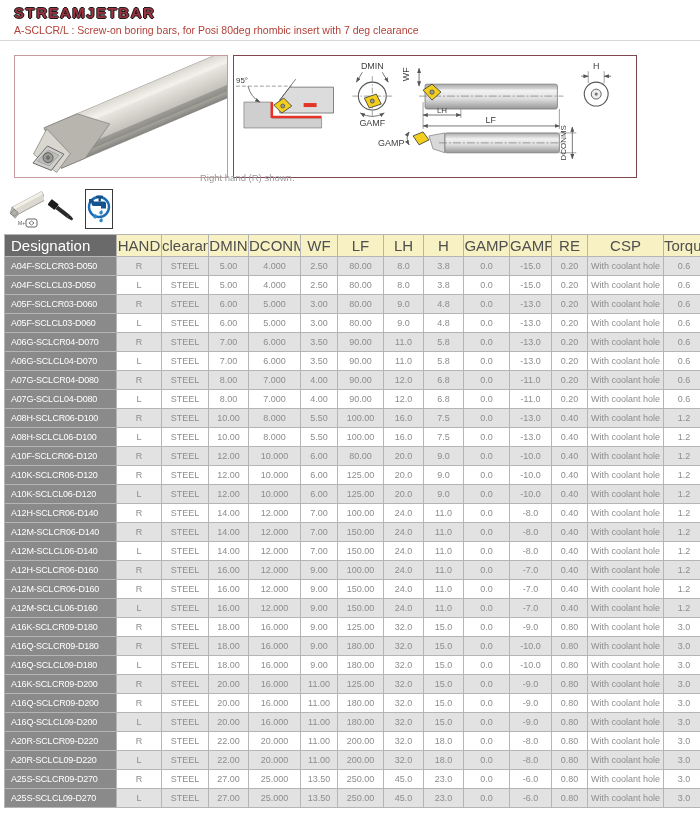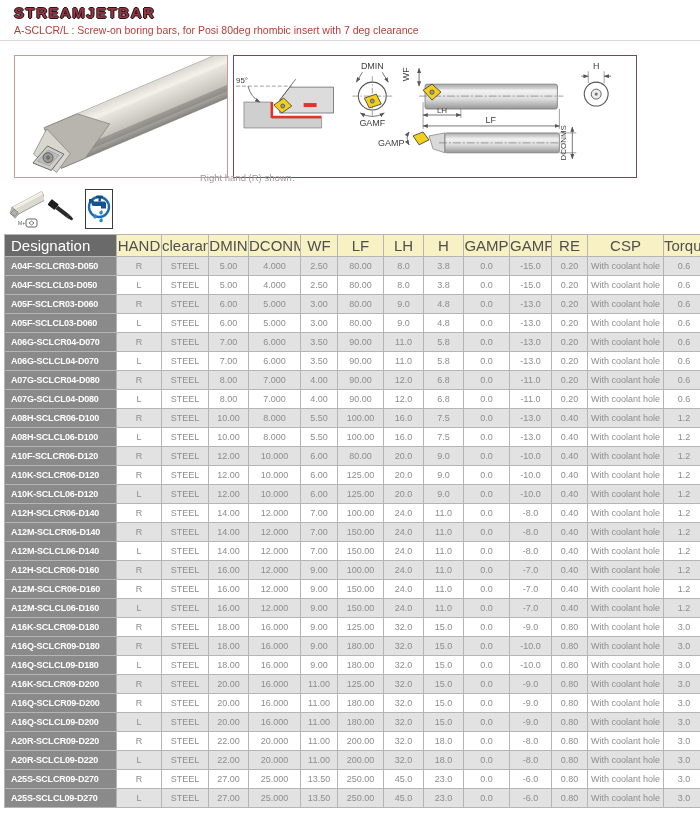--- a/index.html
+++ b/index.html
@@ -34,21 +34,21 @@
 
   
   .cat-table{position:absolute;left:4px;top:234px;width:693px;border-collapse:collapse;
              table-layout:fixed;font-size:9px;color:#8d8d8d;}
   .cat-table th,.cat-table td{border:1px solid #b5b5b5;text-align:center;overflow:hidden;
              white-space:nowrap;padding:0;}
   .cat-table thead th{background:#f7f1c3;color:#4f4f4f;font-weight:400;height:21px;font-size:15px;margin-left:35px;}
   .cat-table thead th.c-desig{background:#6a6a6a;color:#ffffff;text-align:left;padding-left:6px;}
   .cat-table td{height:18px;line-height:18px;}
   .cat-table td.c-desig{background:#8a8a8a;color:#ffffff;text-align:left;padding-left:6px;
-             font-weight:700;font-size:9px;letter-spacing:-0.2px;}
+             font-weight:400;font-size:9px;letter-spacing:-0.2px;}
   .cat-table tr.alt td:not(.c-desig){background:#e2e2e2;}
   .cat-table tr:not(.alt) td:not(.c-desig){background:#ffffff;}
 </style>
 </head>
 <body>
 
 <div class="page">
 
   <div class="logo">STREAMJETBAR</div>
   <div class="subtitle">A-SCLCR/L : Screw-on boring bars, for Posi 80deg rhombic insert with 7 deg clearance</div>

